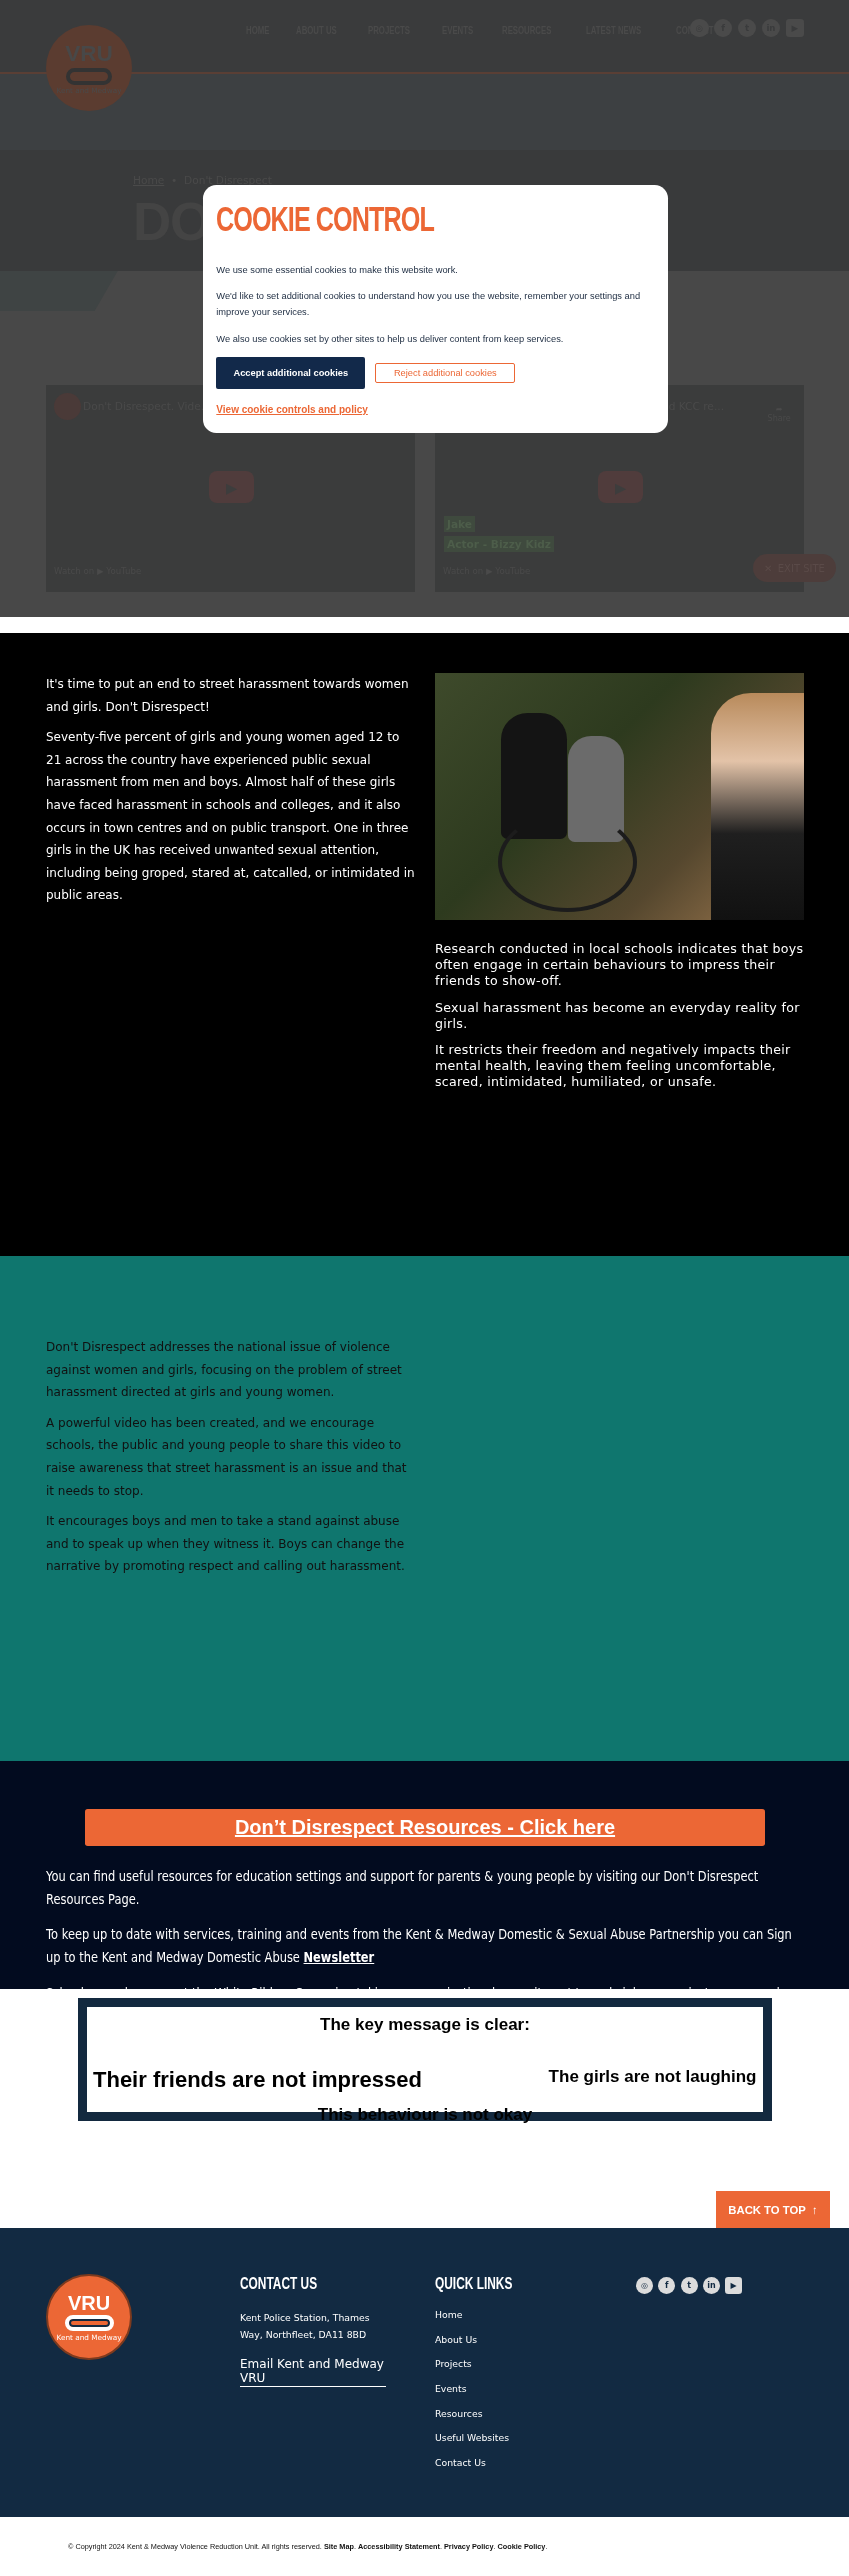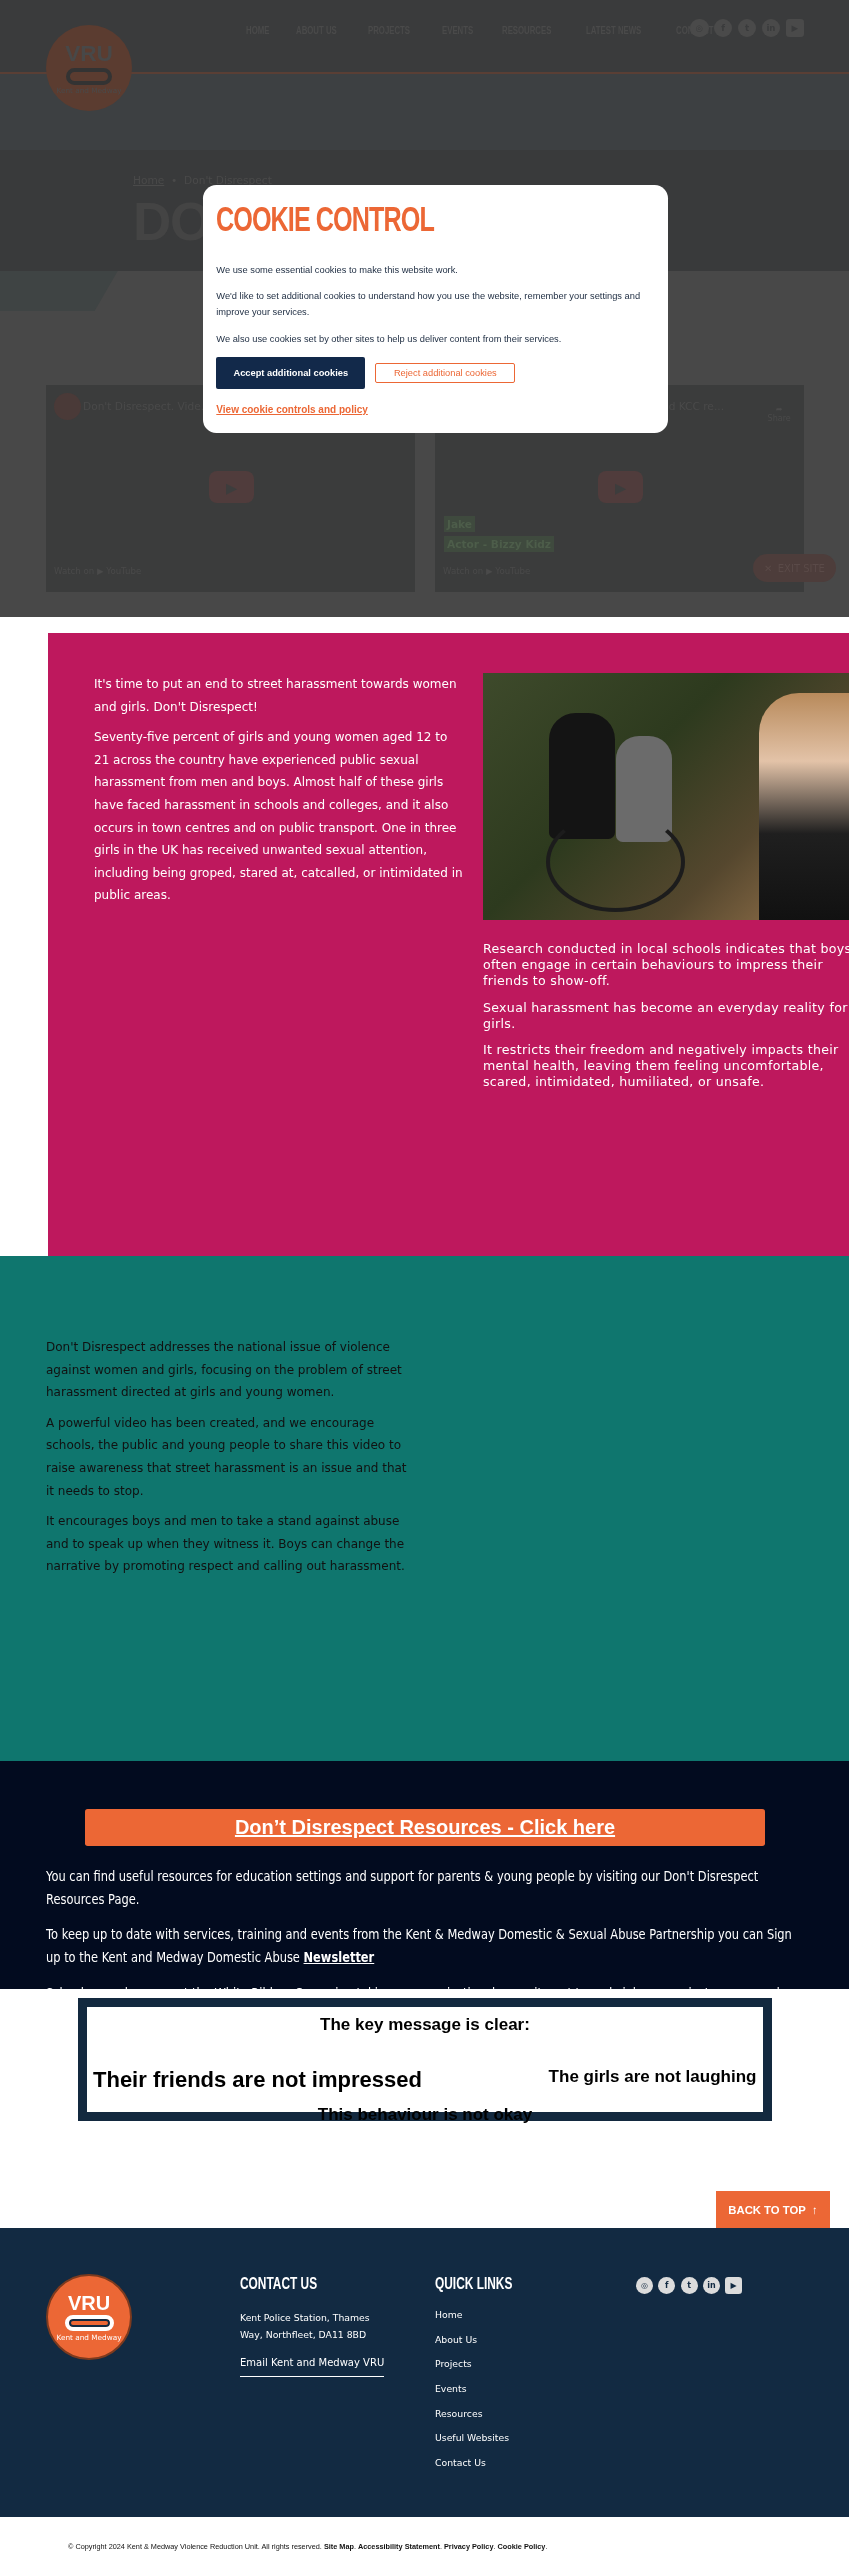--- a/index.html
+++ b/index.html
@@ -38,21 +38,21 @@
   .modal h2 { font-family: "Liberation Sans", sans-serif; font-weight: bold; font-size: 35px; color: #ec6735; letter-spacing: -1.3px; transform: scaleX(0.72); transform-origin: left; line-height: 38px; white-space: nowrap; }
   .modal p { font-family: "Liberation Sans", sans-serif; font-size: 9.3px; color: #1c2b40; line-height: 16px; margin-top: 10.6px; }
   .modal p.first { margin-top: 24px; }
   .modal .btns { display: flex; gap: 10px; margin-top: 10.6px; align-items: center; }
   .btn-accept { background: #12294a; color: #fff; font-family: "Liberation Sans", sans-serif; font-weight: bold; font-size: 9.3px; width: 149px; height: 32px; border: none; border-radius: 2px; }
   .btn-reject { background: #fff; color: #ec6735; border: 1.3px solid #ec6735; font-family: "Liberation Sans", sans-serif; font-size: 9.3px; width: 140px; height: 20px; border-radius: 2px; }
   .modal .policy { display: block; margin-top: 14.6px; font-family: "Liberation Sans", sans-serif; font-weight: bold; font-size: 10px; color: #ec6735; text-decoration: underline; }
 
   
   .gap-white { height: 16px; background: #fff; }
-  .intro { background: #be185d; height: 623px; position: relative; margin-left: 48px; }
+  .intro { background: #000000; height: 623px; position: relative; }
   .intro .left { position: absolute; left: 46px; top: 40px; width: 372px; }
   .intro .right { position: absolute; left: 435px; top: 40px; width: 369px; }
   .intro p { font-size: 12px; line-height: 22.6px; margin-bottom: 8px; color: #fff; }
   .intro .right p { font-size: 12.6px; line-height: 16px; margin-bottom: 10.6px; letter-spacing: 0.3px; }
   .photo { width: 369px; height: 247px; background: linear-gradient(135deg, #3e4a2b 0%, #2d3a1e 40%, #55472e 70%, #a07a50 100%); position: relative; margin-bottom: 21px; overflow: hidden; }
   .photo .girl { position: absolute; right: 0; top: 20px; width: 93px; height: 227px; background: linear-gradient(180deg, #b88a5b 0%, #e3c3a8 30%, #1f1f1f 62%, #111 100%); border-radius: 40px 0 0 0; }
   .photo .boy1 { position: absolute; left: 66px; top: 40px; width: 66px; height: 126px; background: #141414; border-radius: 26.5px 26.5px 6.6px 6.6px; }
   .photo .boy2 { position: absolute; left: 133px; top: 63px; width: 56px; height: 106px; background: #6b6b6b; border-radius: 23px 23px 6.6px 6.6px; }
   .photo .bike { position: absolute; left: 63px; top: 139px; width: 139px; height: 100px; border: 4px solid #1c1c1c; border-radius: 50%; border-top-color: transparent; }
 
@@ -84,21 +84,21 @@
   
   .footer { background: #122a42; height: 289px; position: relative; }
   .f-logo { position: absolute; left: 46px; top: 46px; width: 86px; height: 86px; border-radius: 50%; background: #ec6735; border: 2px solid #7d3a1e; display: flex; flex-direction: column; align-items: center; justify-content: center; }
   .f-logo .vru { font-family: "Liberation Sans", sans-serif; font-weight: bold; font-size: 20px; color: #fff; }
   .f-logo .knot { width: 49px; height: 16px; border: 4.6px solid #fff; border-radius: 9.3px; box-shadow: inset 0 0 0 2px #122a42; }
   .f-logo .km { font-size: 7.3px; color: #fff; margin-top: 2.7px; }
   .f-col { position: absolute; top: 46px; }
   .f-col h3 { font-family: "Liberation Sans", sans-serif; font-weight: bold; font-size: 17px; color: #fff; transform: scaleX(0.7); transform-origin: left; white-space: nowrap; margin-bottom: 14.6px; }
   .f-contact { left: 240px; width: 146px; }
   .f-contact .addr { font-size: 9.3px; line-height: 17px; color: #fff; }
-  .f-contact .email { display: inline-block; margin-top: 14.6px; font-size: 10px; color: #fff; border-bottom: 1.3px solid #fff; padding-bottom: 8px; text-decoration: none; }
+  .f-contact .email { display: inline-block; margin-top: 14.6px; font-size: 12px; color: #fff; border-bottom: 1.3px solid #fff; padding-bottom: 1px; text-decoration: none; }
   .f-links { left: 435px; width: 133px; }
   .f-links a { display: block; color: #fff; font-size: 9.3px; text-decoration: none; line-height: 24.6px; }
   .f-links h3 { margin-bottom: 9.3px; }
   .f-social { position: absolute; left: 636px; top: 49px; display: flex; gap: 5.3px; }
   .f-soc { width: 17px; height: 17px; border-radius: 50%; background: #dcdcdc; color: #122a42; font-size: 8px; font-weight: bold; display: flex; align-items: center; justify-content: center; }
   .f-soc.yt { border-radius: 3.3px; }
 
   .copyright { height: 64px; background: #fff; padding: 25px 0 0 68px; font-family: "Liberation Sans", sans-serif; font-size: 7.3px; color: #111; }
   .copyright a { color: #111; font-weight: bold; text-decoration: none; }
 </style>
@@ -158,21 +158,21 @@
 
   <div class="exit">
     <span>✕</span>
     <span>EXIT SITE</span>
   </div>
 
   <div class="modal">
     <h2>COOKIE CONTROL</h2>
     <p class="first">We use some essential cookies to make this website work.</p>
     <p>We'd like to set additional cookies to understand how you use the website, remember your settings and improve your services.</p>
-    <p>We also use cookies set by other sites to help us deliver content from their services.</p>
+    <p>We also use cookies set by other sites to help us deliver content from keep services.</p>
     <div class="btns">
       <button class="btn-accept">Accept additional cookies</button>
       <button class="btn-reject">Reject additional cookies</button>
     </div>
     <a class="policy">View cookie controls and policy</a>
   </div>
 </div>
 
 <div class="gap-white"></div>
 

